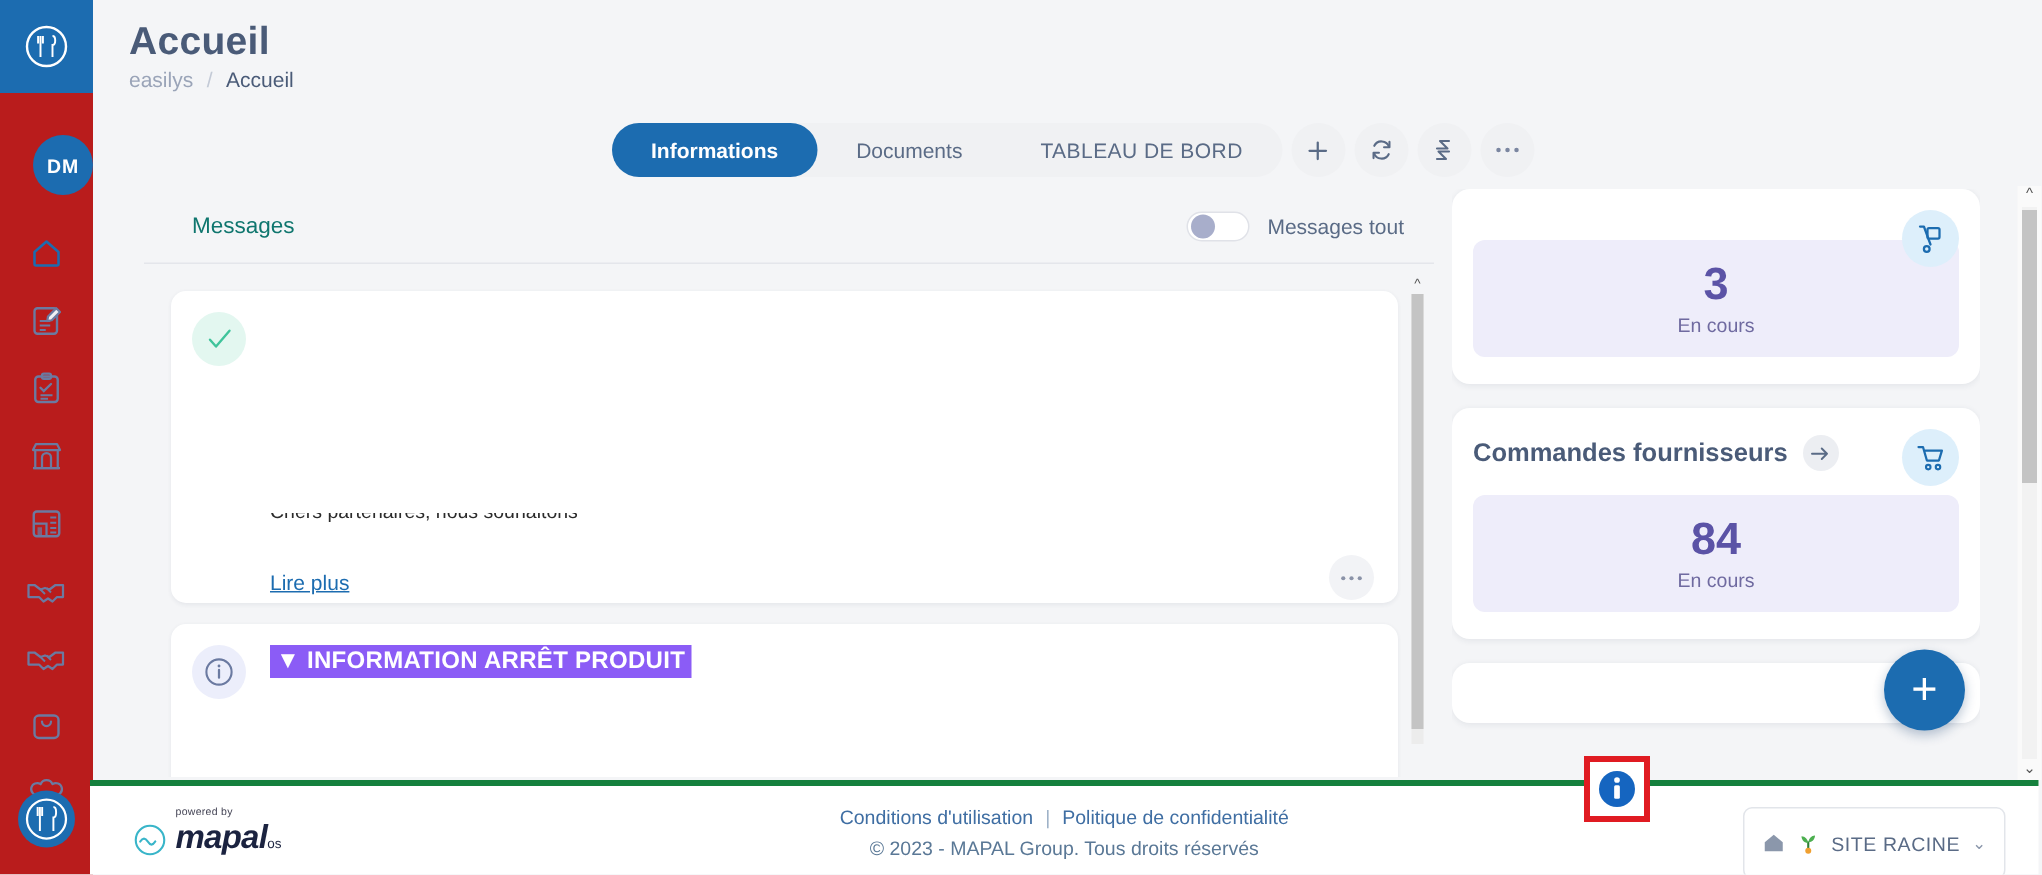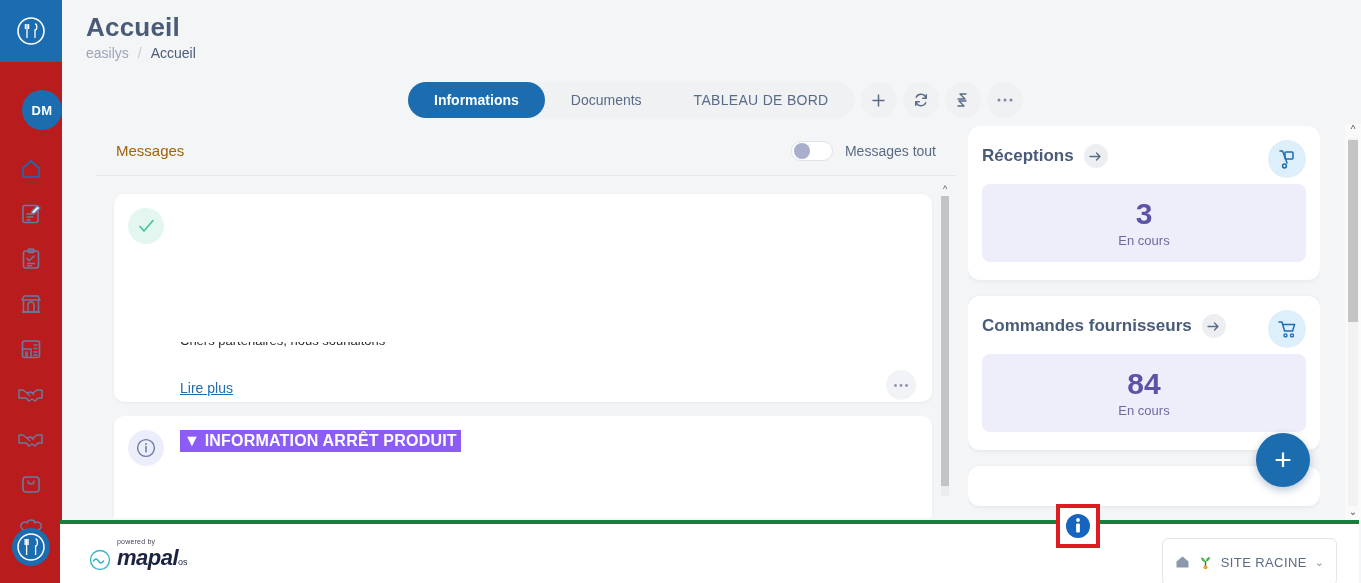--- a/index.html
+++ b/index.html
@@ -66,21 +66,21 @@
 
   
   #messages-panel {
     position: absolute; left: 96px; top: 126px; width: 860px; height: 392px;
     background: #f4f5f7; border-radius: 8px; overflow: hidden;
   }
   .panel-head {
     height: 50px; display: flex; align-items: center; justify-content: space-between;
     padding: 0 20px; border-bottom: 1px solid #e4e6eb;
   }
-  .panel-title { font-size: 15px; color: #a16207; }
+  .panel-title { font-size: 15px; color: #0f766e; margin-left: 12px; }
   .toggle-wrap { display: flex; align-items: center; gap: 12px; }
   .switch {
     width: 42px; height: 20px; border-radius: 10px; background: #fff;
     border: 1px solid #e0e2e8; position: relative; cursor: pointer;
   }
   .switch .knob {
     position: absolute; left: 2px; top: 1.5px; width: 16px; height: 16px;
     border-radius: 50%; background: #a8aecb;
   }
   .toggle-label { font-size: 14px; color: #5a6b86; }
@@ -368,28 +368,20 @@
       <div class="inner-sb">
         <div class="arrow">^</div>
         <div class="track"></div>
         <div class="thumb"></div>
       </div>
     </div>
   </div>
 
   <div id="widgets">
     <div class="widget">
-      <div class="widget-head">
-        <div class="widget-title">Réceptions</div>
-        <div class="arrow-btn">
-          <svg width="13" height="11" viewBox="0 0 13 11">
-            <path d="M1 5.5 h10 M7.5 2 l3.5 3.5 -3.5 3.5" fill="none" stroke="#5a6b86" stroke-width="1.3" stroke-linecap="round" stroke-linejoin="round"></path>
-          </svg>
-        </div>
-      </div>
       <div class="widget-icon">
         <svg width="22" height="22" viewBox="0 0 22 22">
           <path d="M4 3 l2.6 0 4.4 12" fill="none" stroke="#1c6cb0" stroke-width="1.5" stroke-linecap="round" stroke-linejoin="round"></path>
           <rect x="9" y="4" width="8" height="7" rx="1" fill="none" stroke="#1c6cb0" stroke-width="1.5"></rect>
           <circle cx="8.5" cy="18" r="1.9" fill="none" stroke="#1c6cb0" stroke-width="1.5"></circle>
         </svg>
       </div>
       <div class="widget-stat">
         <div class="stat-value">3</div>
         <div class="stat-label">En cours</div>
@@ -434,20 +426,26 @@
     <div class="mapal-logo">
       <svg width="24" height="24" viewBox="0 0 24 24">
         <circle cx="12" cy="13" r="9.5" fill="none" stroke="#39b5c9" stroke-width="1.4"></circle>
         <path d="M5.5 14 q2.5-4 5 0 t5 0" fill="none" stroke="#39b5c9" stroke-width="1.5" stroke-linecap="round"></path>
       </svg>
       <div>
         <div class="powered">powered by</div>
         <span class="mapal-word">mapal</span><span class="mapal-os">os</span>
       </div>
     </div>
+    <div class="footer-center">
+      <div class="footer-links">
+        <a>Conditions d'utilisation</a><span class="footer-sep">|</span><a>Politique de confidentialité</a>
+      </div>
+      <div class="footer-copy">© 2023 - MAPAL Group. Tous droits réservés</div>
+    </div>
     <div id="site-selector">
       <svg width="15" height="14" viewBox="0 0 15 14">
         <path d="M1.5 6.5 L7.5 1.5 L13.5 6.5 V12.5 H1.5 Z" fill="#8b97ab"></path>
       </svg>
       <svg width="15" height="15" viewBox="0 0 15 15">
         <path d="M7.5 13 V6" stroke="#2f7d32" stroke-width="1.4"></path>
         <path d="M7.5 7 C4 7 3 4 3 2.5 C5.5 2.5 7 4.5 7.5 7 Z" fill="#4caf50"></path>
         <path d="M7.5 6.5 C11 6.5 12 3.5 12 2 C9.5 2 8 4 7.5 6.5 Z" fill="#4caf50"></path>
         <circle cx="7.5" cy="12.2" r="2" fill="#f0a030"></circle>
       </svg>

